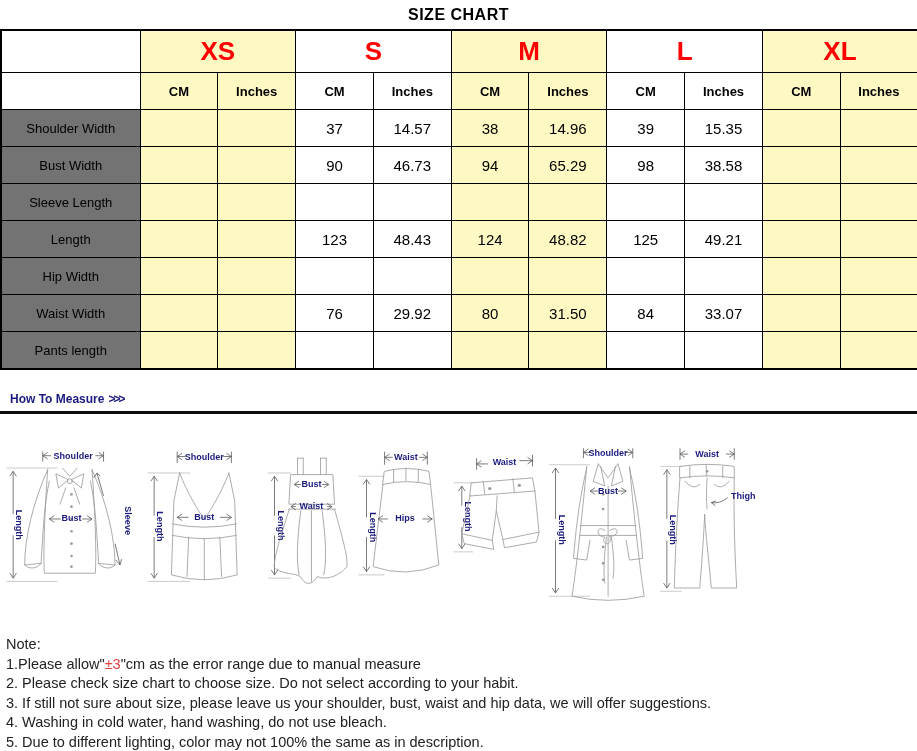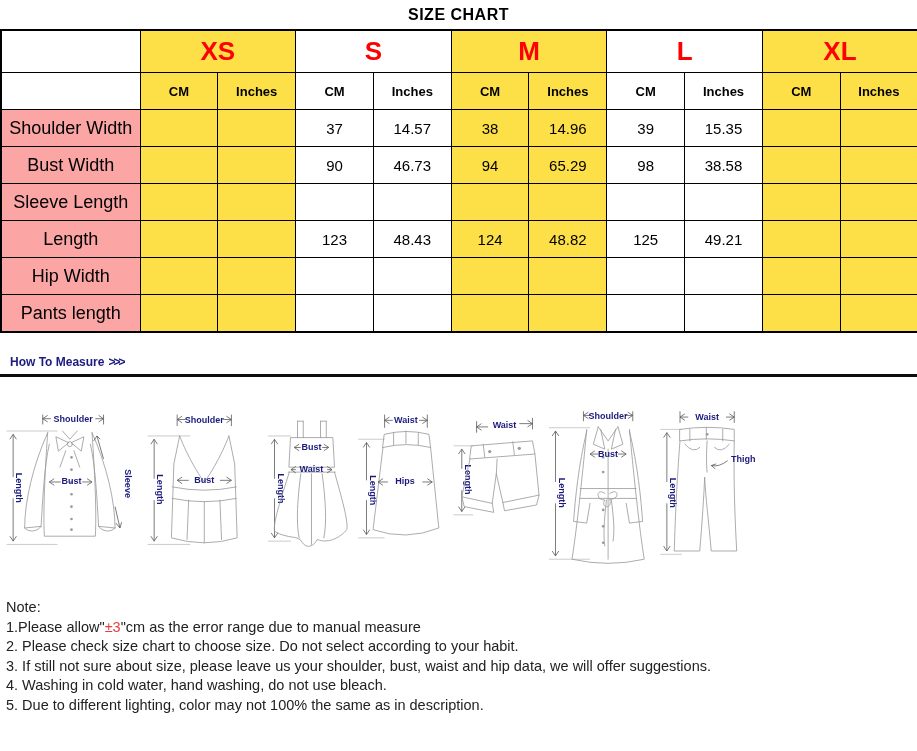--- a/index.html
+++ b/index.html
@@ -9,23 +9,23 @@
   
   .title{font-size:16px;font-weight:bold;text-align:center;padding:6px 0 5px 0;letter-spacing:.5px;}
 
   
   table.size-table{border-collapse:collapse;table-layout:fixed;width:917px;border:2px solid #000;}
   table.size-table td,table.size-table th{border:1px solid #000;padding:0;text-align:center;vertical-align:middle;overflow:hidden;}
   col.c-label{width:139px;}
   col.c-val{width:77.8px;}
   th.size-h{height:41px;font-size:26px;font-weight:bold;color:#FF0000;}
   th.unit-h{height:36px;font-size:13px;font-weight:bold;color:#000;}
-  td.row-label{height:36px;font-size:18px;background:#fca5a5;margin-top:40px;}
+  td.row-label{height:36px;font-size:13px;background:#737373;margin-top:40px;}
   td.val{height:36px;font-size:15px;}
-  .shaded{background:#fde047;}
+  .shaded{background:#fef9c3;}
 
   
   .measure-heading{margin:22px 0 5px 10px;font-size:12px;font-weight:bold;color:#1B1B7E;}
   .measure-heading .chevrons{letter-spacing:-2px;margin-left:4px;}
   .rule{height:3px;background:#0d0d0d;width:917px;}
 
   
   .garments{display:flex;justify-content:space-between;align-items:flex-start;width:756px;margin-top:12px;}
   .garments svg{display:block;}
   .sketch{stroke:#9a9a9a;fill:none;stroke-width:1;stroke-linejoin:round;stroke-linecap:round;}
@@ -138,20 +138,33 @@
       <tr>
         <td class="row-label">Hip Width</td>
         <td class="val shaded"></td>
         <td class="val shaded"></td>
         <td class="val"></td>
         <td class="val"></td>
         <td class="val shaded"></td>
         <td class="val shaded"></td>
         <td class="val"></td>
         <td class="val"></td>
+        <td class="val shaded"></td>
+        <td class="val shaded"></td>
+      </tr>
+      <tr>
+        <td class="row-label">Waist Width</td>
+        <td class="val shaded"></td>
+        <td class="val shaded"></td>
+        <td class="val">76</td>
+        <td class="val">29.92</td>
+        <td class="val shaded">80</td>
+        <td class="val shaded">31.50</td>
+        <td class="val">84</td>
+        <td class="val">33.07</td>
         <td class="val shaded"></td>
         <td class="val shaded"></td>
       </tr>
       <tr>
         <td class="row-label">Pants length</td>
         <td class="val shaded"></td>
         <td class="val shaded"></td>
         <td class="val"></td>
         <td class="val"></td>
         <td class="val shaded"></td>

